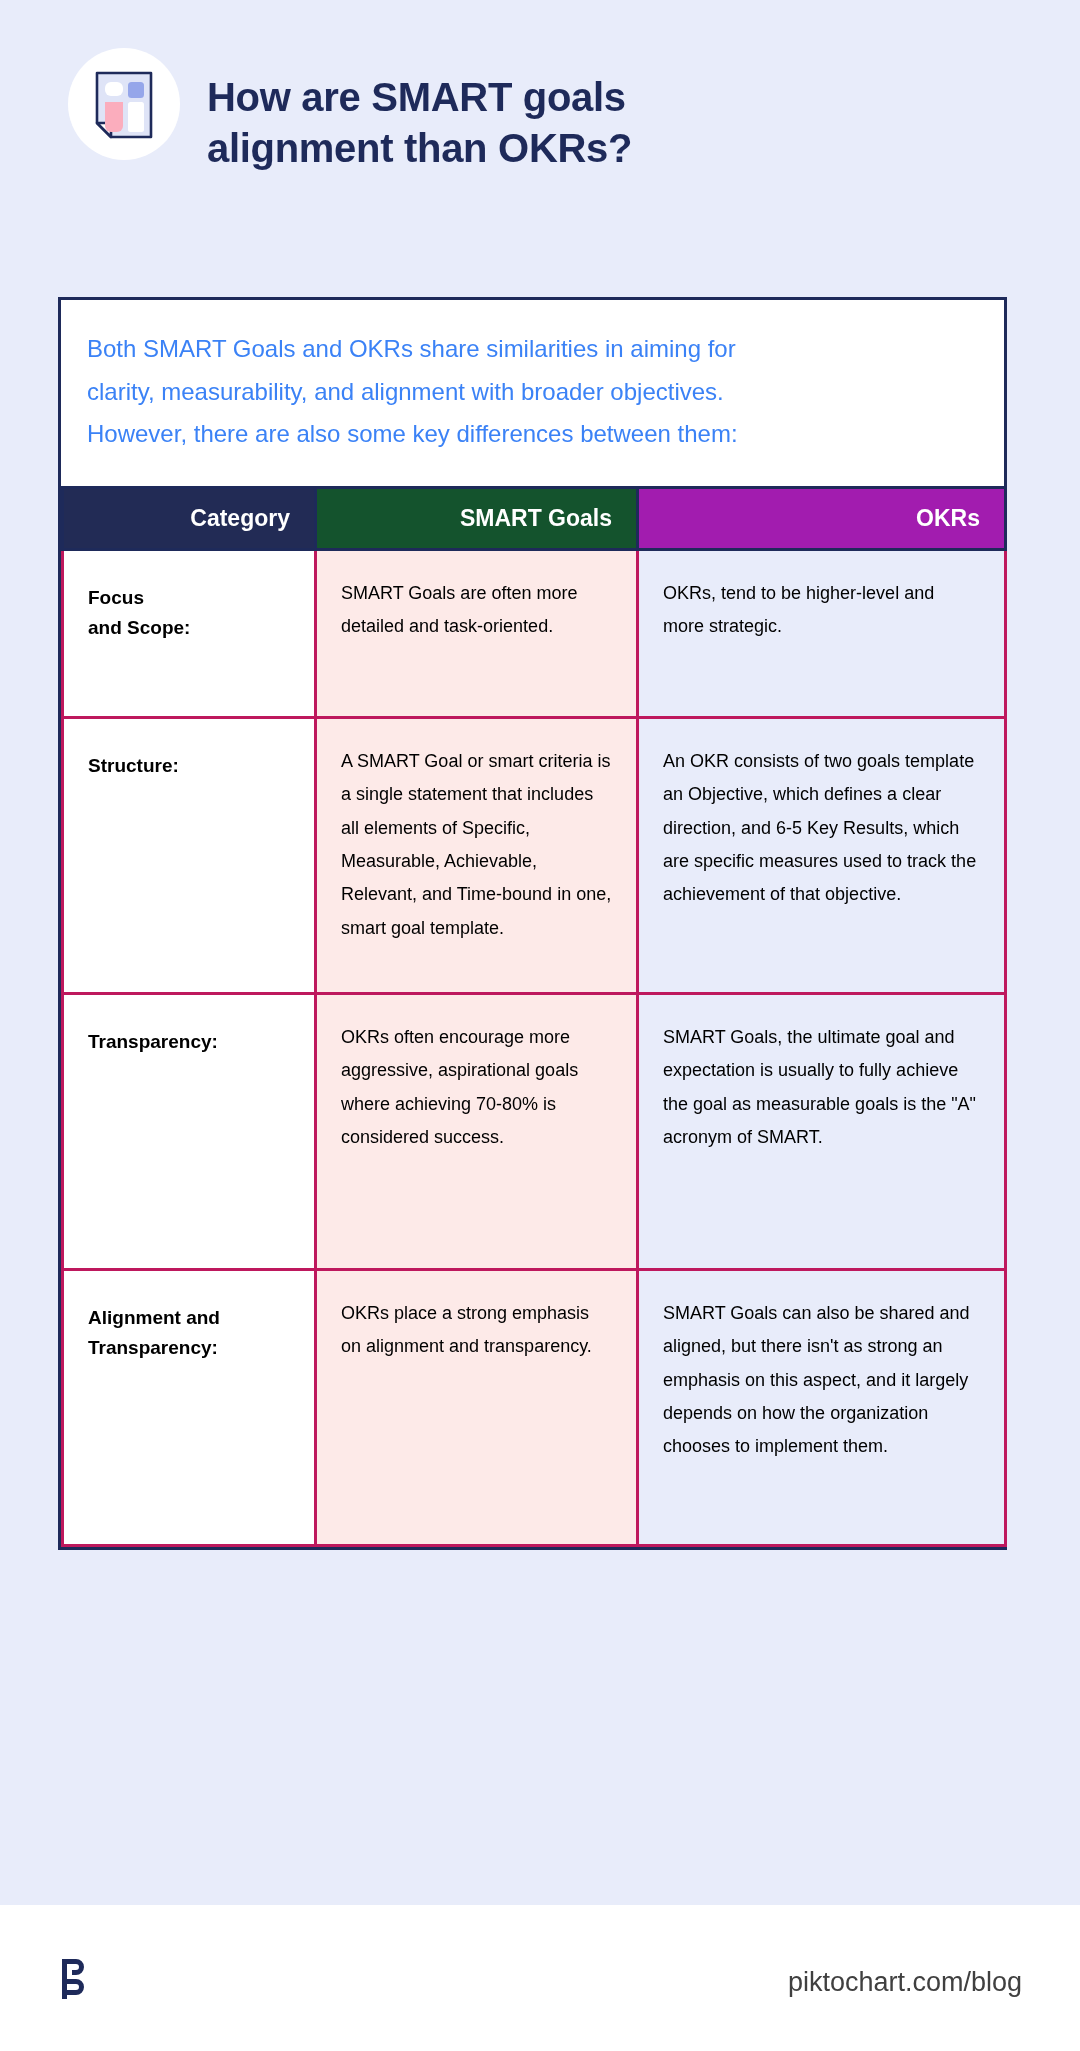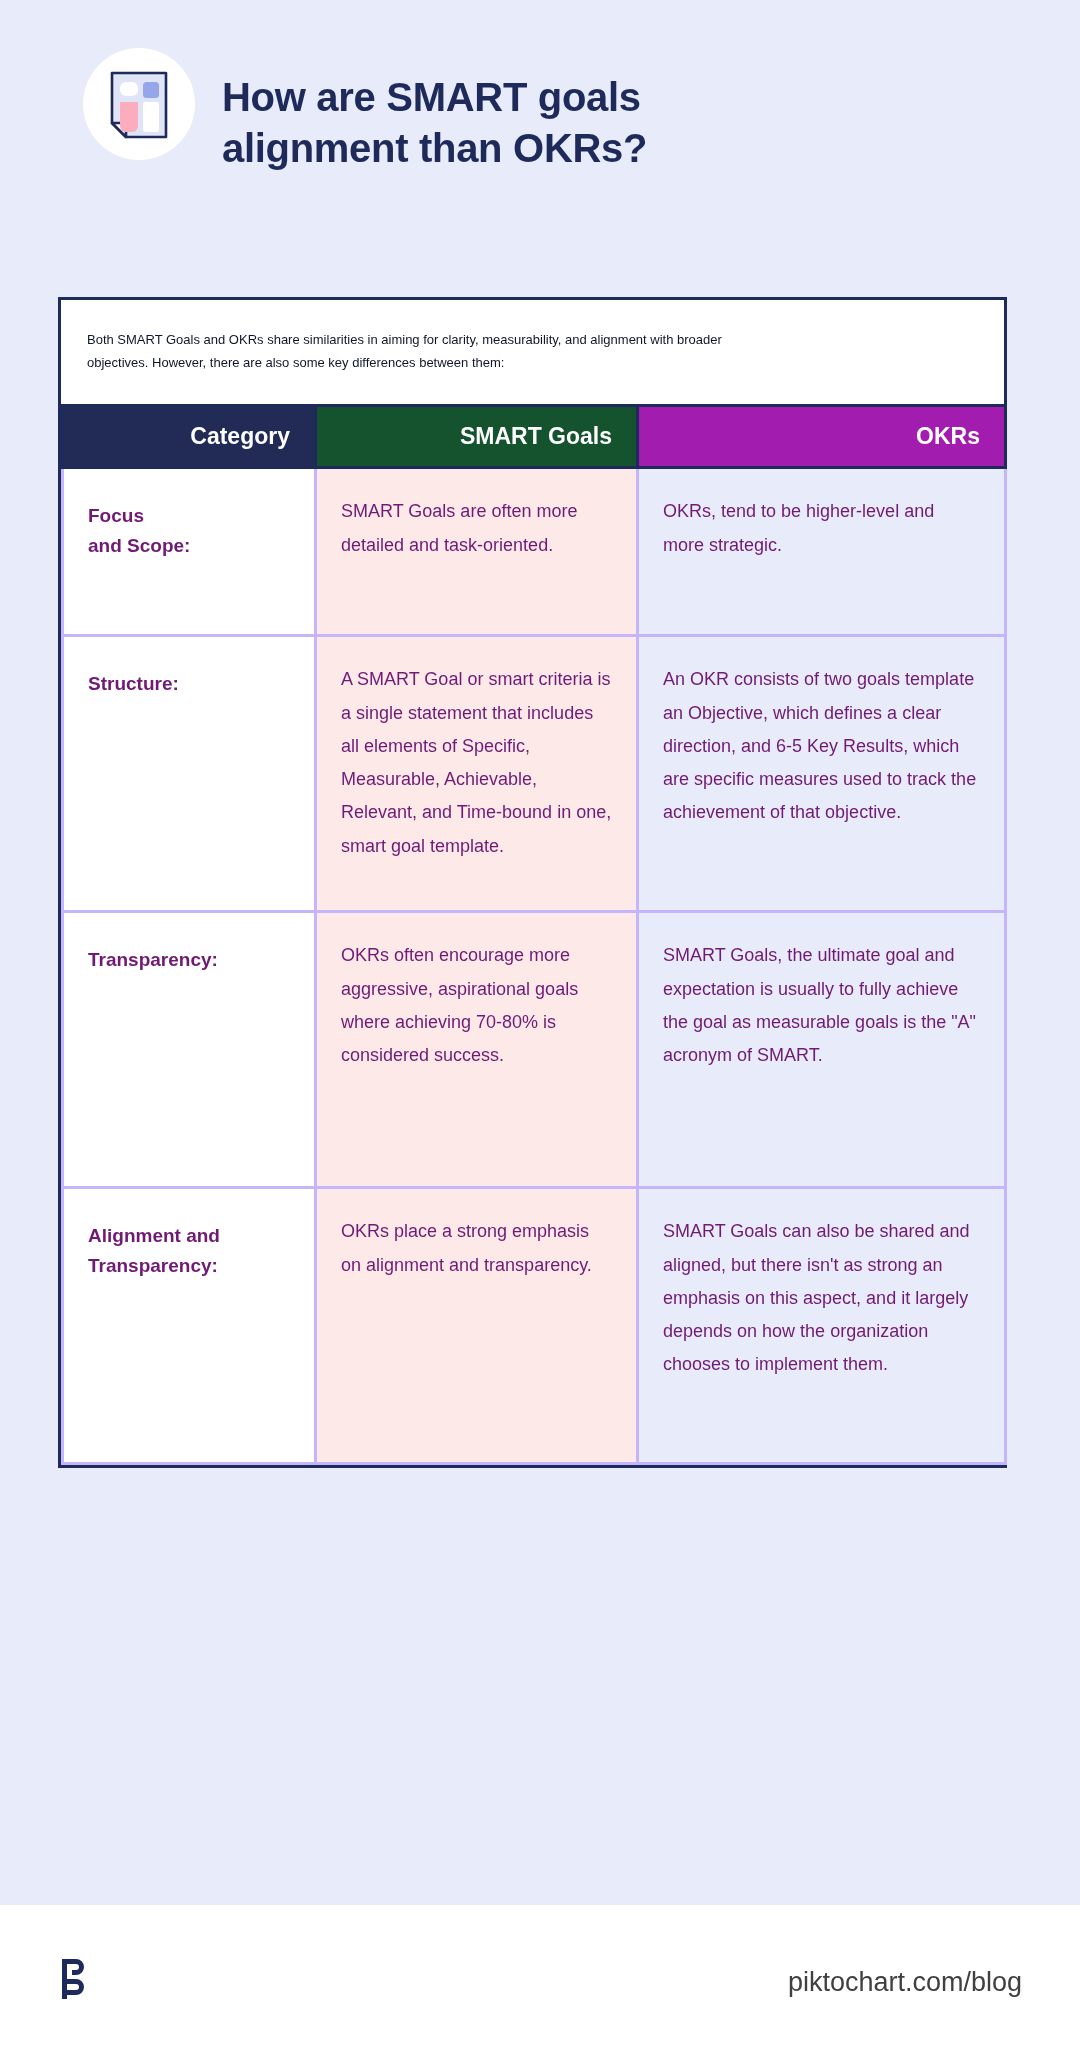--- a/index.html
+++ b/index.html
@@ -5,21 +5,21 @@
   * { margin:0; padding:0; box-sizing:border-box; }
   html, body {
     width:1080px; height:2051px;
     background:#e8ecfa;
     font-family:"Liberation Sans", sans-serif;
     overflow:hidden;
   }
   .page { position:relative; width:1080px; height:2051px; background:#e8ecfa; }
 
   
-  .header { position:absolute; left:15px; top:0; width:920px; height:240px; }
+  .header { position:absolute; left:0; top:0; width:920px; height:240px; }
   .icon-badge {
     position:absolute; left:68px; top:48px;
     width:112px; height:112px; border-radius:50%;
     background:#ffffff;
   }
   .icon-badge svg { position:absolute; left:26px; top:22px; }
 
   .title {
     position:absolute; left:207px; top:72px; width:640px;
     font-size:40px; font-weight:bold; line-height:1.28;
@@ -32,45 +32,45 @@
     position:absolute; left:58px; top:297px;
     width:949px;
     border:3px solid #1e2a5a;
     background:#ffffff;
   }
   .intro {
     padding:28px 26px 30px 26px;
     background:#ffffff;
   }
   .intro p {
-    font-size:13px; line-height:1.78; color:#0f172a;
+    font-size:24px; line-height:1.78; color:#3b82f6;
     max-width:660px;
   }
 
   table { width:100%; border-collapse:collapse; table-layout:fixed; }
   col.c1 { width:253px; }
   col.c2 { width:322px; }
   col.c3 { width:368px; }
 
   thead th {
     padding:16px 24px;
     font-size:23px; font-weight:bold; color:#ffffff;
     text-align:right; vertical-align:middle;
     border:3px solid #1e2a5a;
     height:57px;
   }
   th.h-cat  { background:#222b55; }
   th.h-smart{ background:#14532d; }
   th.h-okr  { background:#a21caf; }
 
   tbody td {
-    border:3px solid #c4b5fd;
+    border:3px solid #be185d;
     padding:26px 24px;
     font-size:18px; line-height:1.85;
-    color:#701a75;
+    color:#000000;
     vertical-align:top;
   }
   td.cat {
     background:#ffffff;
     font-weight:bold;
     font-size:19px;
     line-height:1.55;
     padding-top:32px;
   }
   td.smart { background:#fdeae8; }

